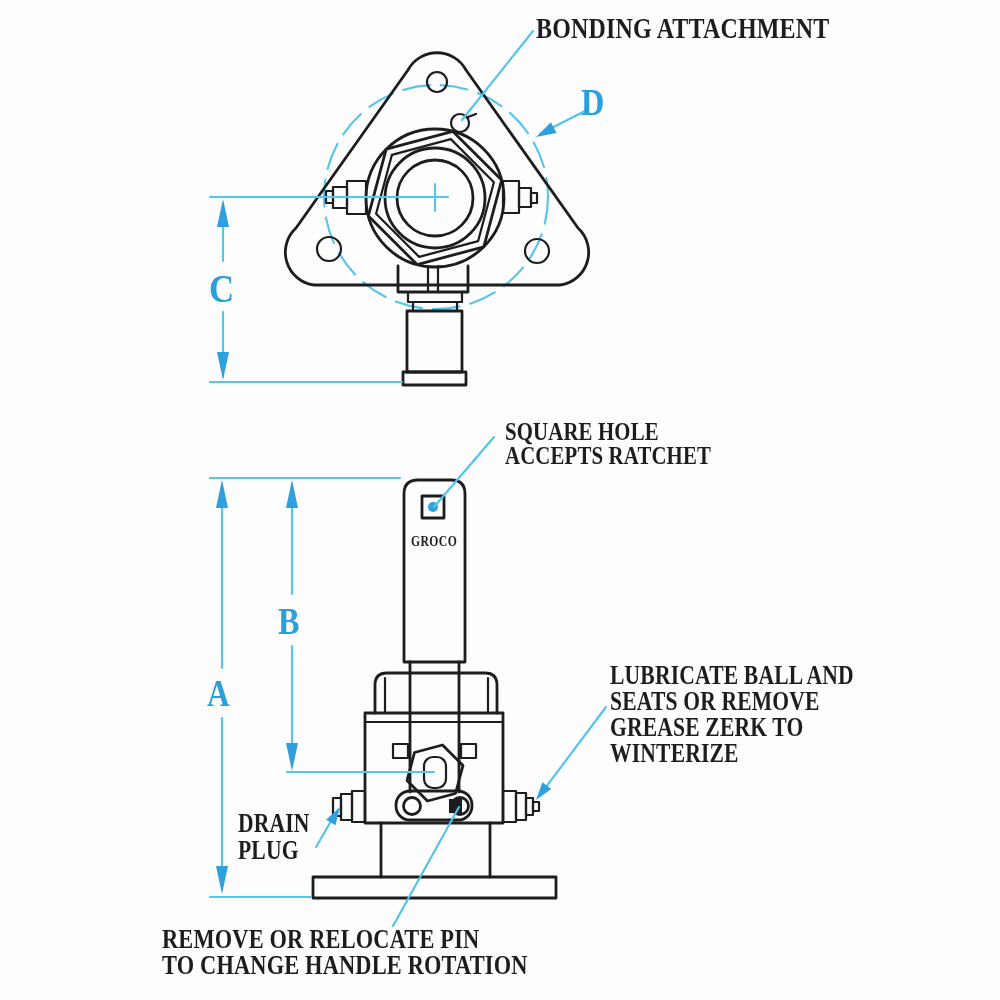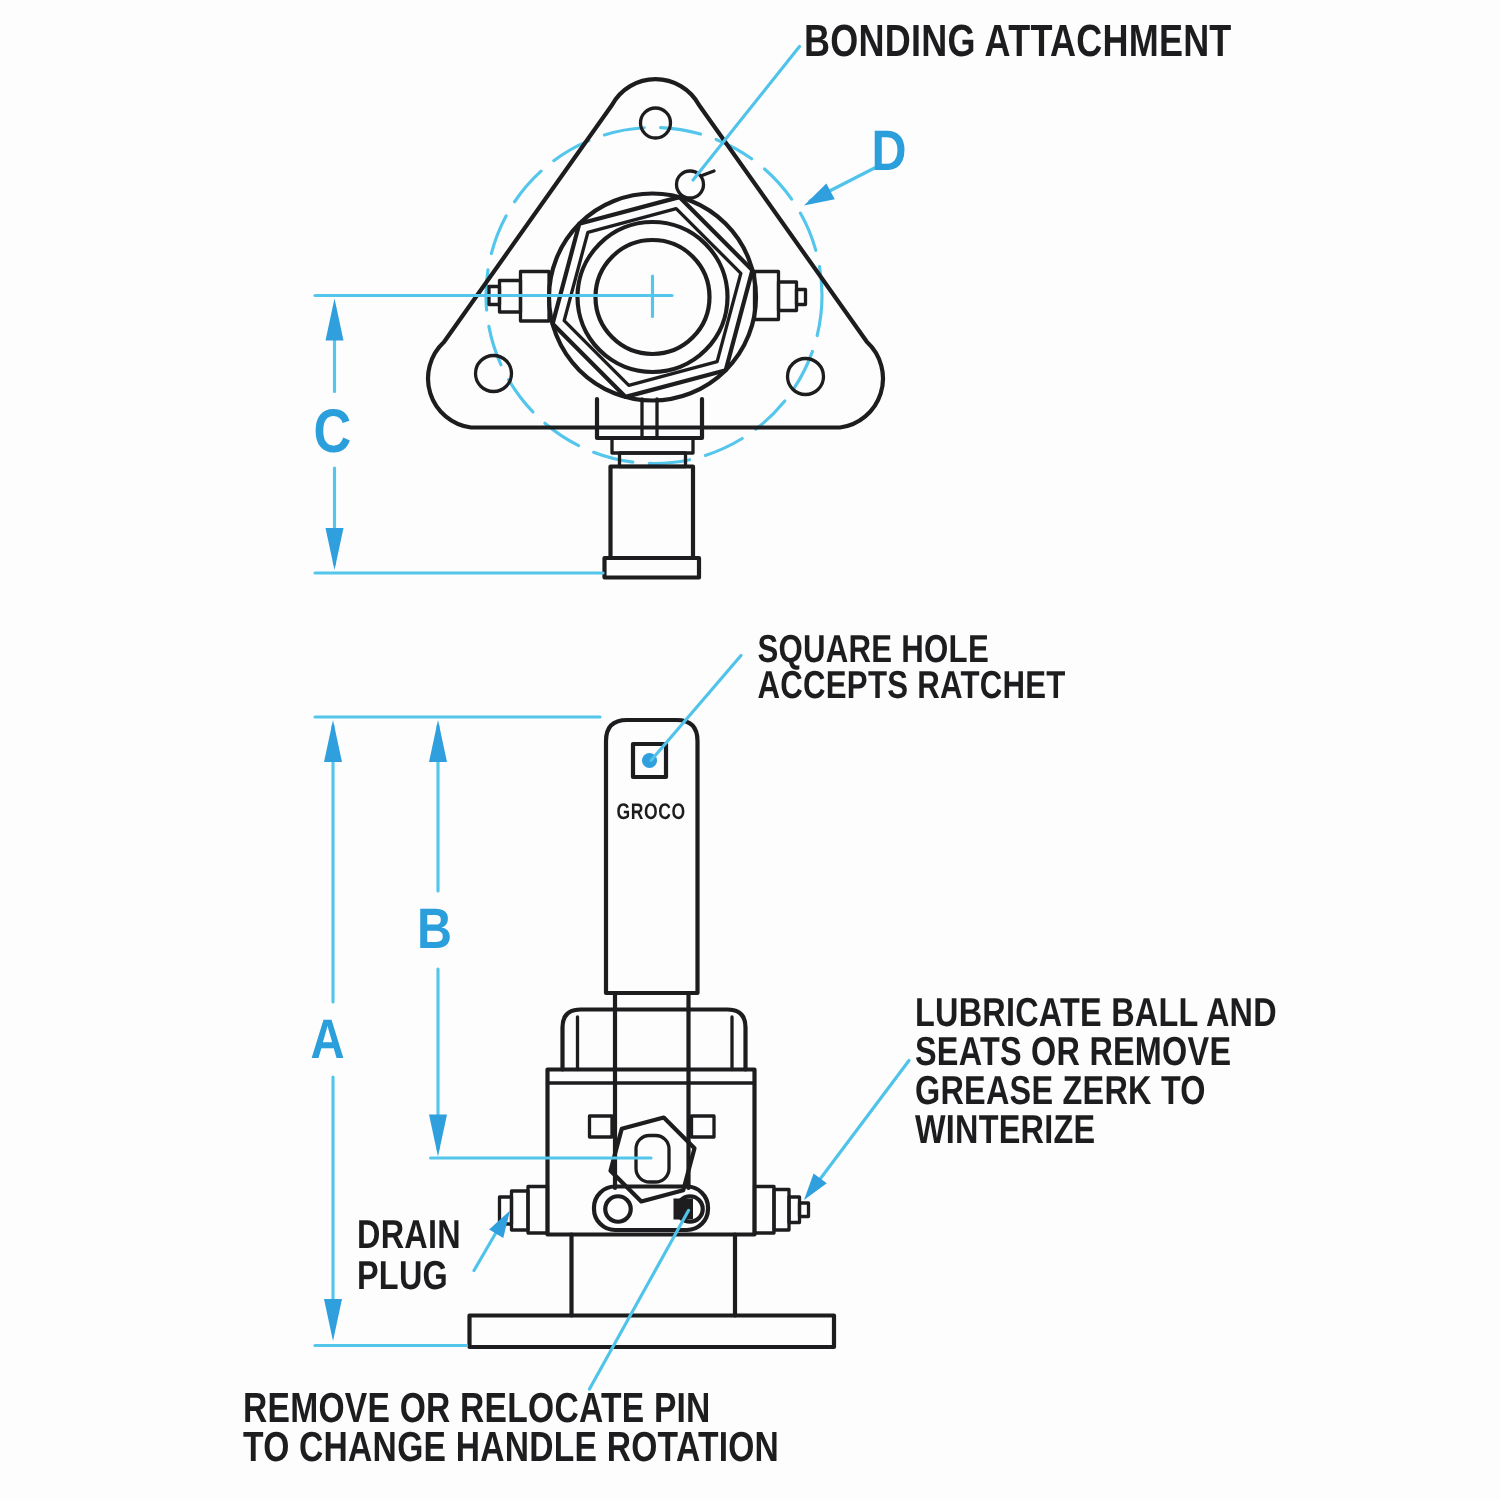--- a/index.html
+++ b/index.html
@@ -6,21 +6,21 @@
     --ink:#1d1d1f;
     --dim:#54c6ec;
     --dim-label:#2b9edc;
     --arrow:#2f9fdd;
     --leader:#4fc3ea;
     --bg:#fdfdfd;
   }
   html,body{margin:0;padding:0;background:#ffffff;}
   .canvas{
     position:relative;width:1000px;height:1000px;background:var(--bg);
-    font-family:Liberation Sans, sans-serif;overflow:hidden;
+    font-family:Liberation Serif, serif;overflow:hidden;
   }
   svg{position:absolute;left:0;top:0;}
   .k{fill:none;stroke:var(--ink);stroke-width:2.8;stroke-linejoin:round;stroke-linecap:round;}
   .k2{fill:none;stroke:var(--ink);stroke-width:2.2;stroke-linejoin:round;stroke-linecap:round;}
   .kf{fill:var(--ink);stroke:none;}
   .dim{fill:none;stroke:var(--dim);stroke-width:2.1;stroke-linecap:round;}
   .dash{stroke-dasharray:27 11;}
   .ldr{fill:none;stroke:var(--leader);stroke-width:2.1;stroke-linecap:round;}
   .arr{fill:var(--arrow);stroke:none;}
   .dot{fill:var(--arrow);stroke:none;}

